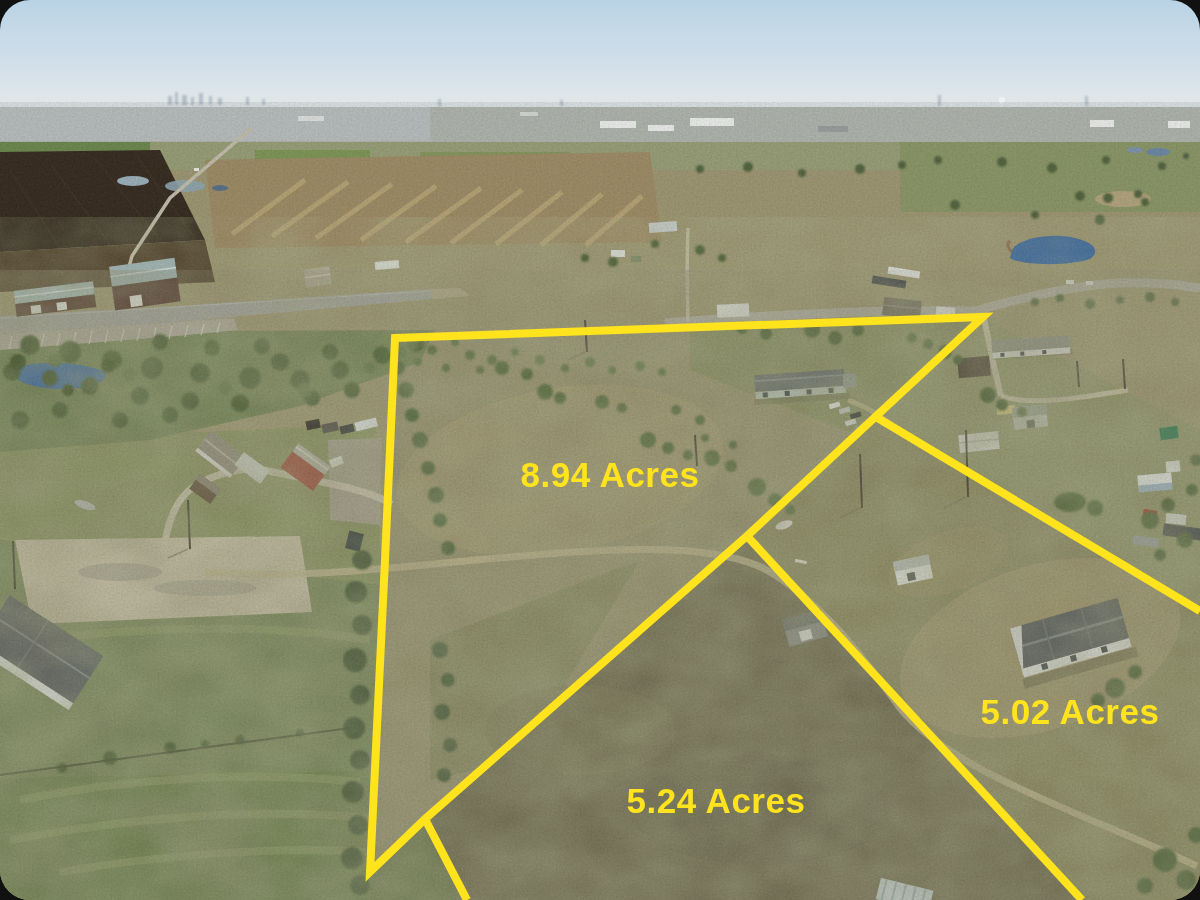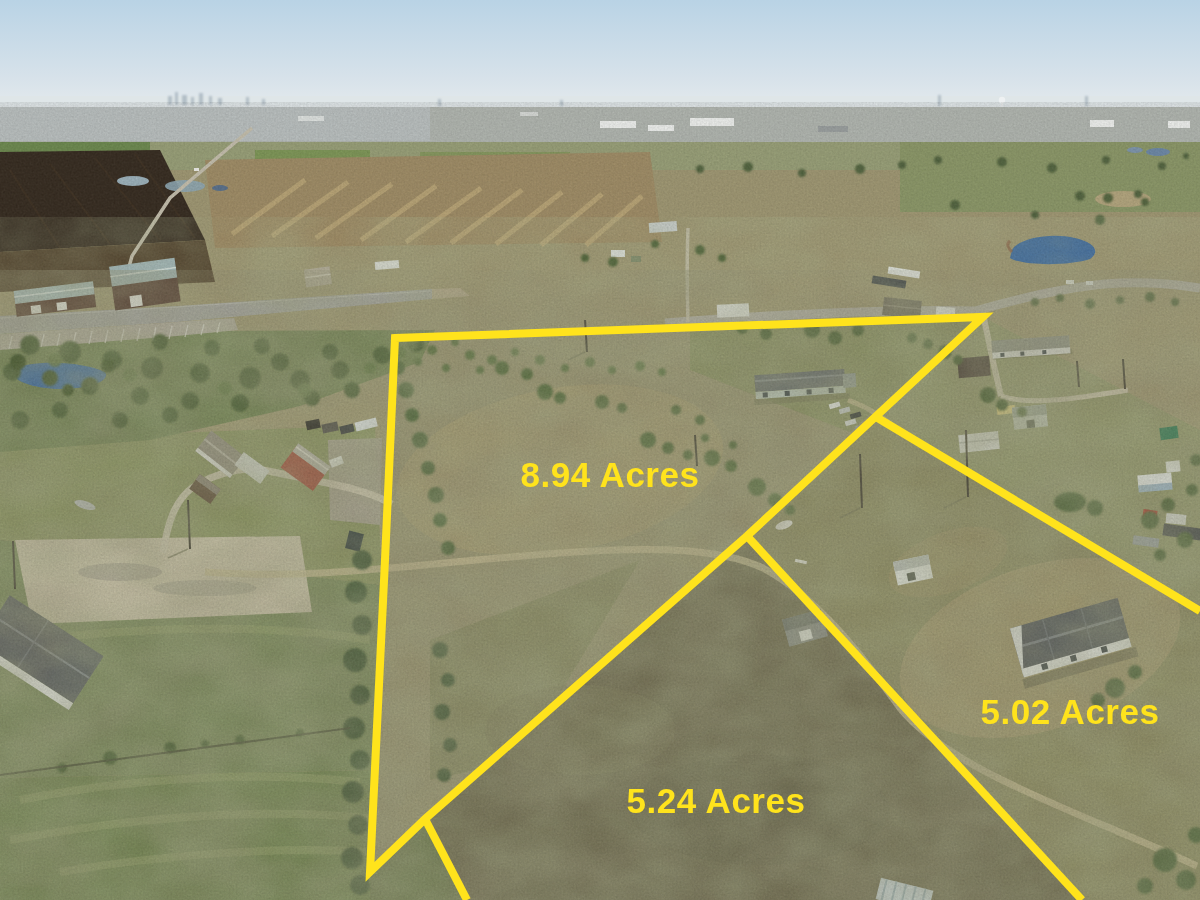--- a/index.html
+++ b/index.html
@@ -1,16 +1,16 @@
 <!DOCTYPE html>
 <html><head>
 <meta charset="utf-8">
 <style>
   html,body{margin:0;padding:0;background:#111;}
-  .stage{width:1200px;height:900px;position:relative;overflow:hidden;}
+  .stage{width:1200px;height:900px;position:relative;overflow:hidden;border-radius:30px;}
   svg.scene{display:block;width:1200px;height:900px;}
   text.parcel-label{
     font-family:"Liberation Sans",sans-serif;
     font-weight:700;
     font-size:35px;
     letter-spacing:.5px;
   }
 </style>
 </head>
 <body>

